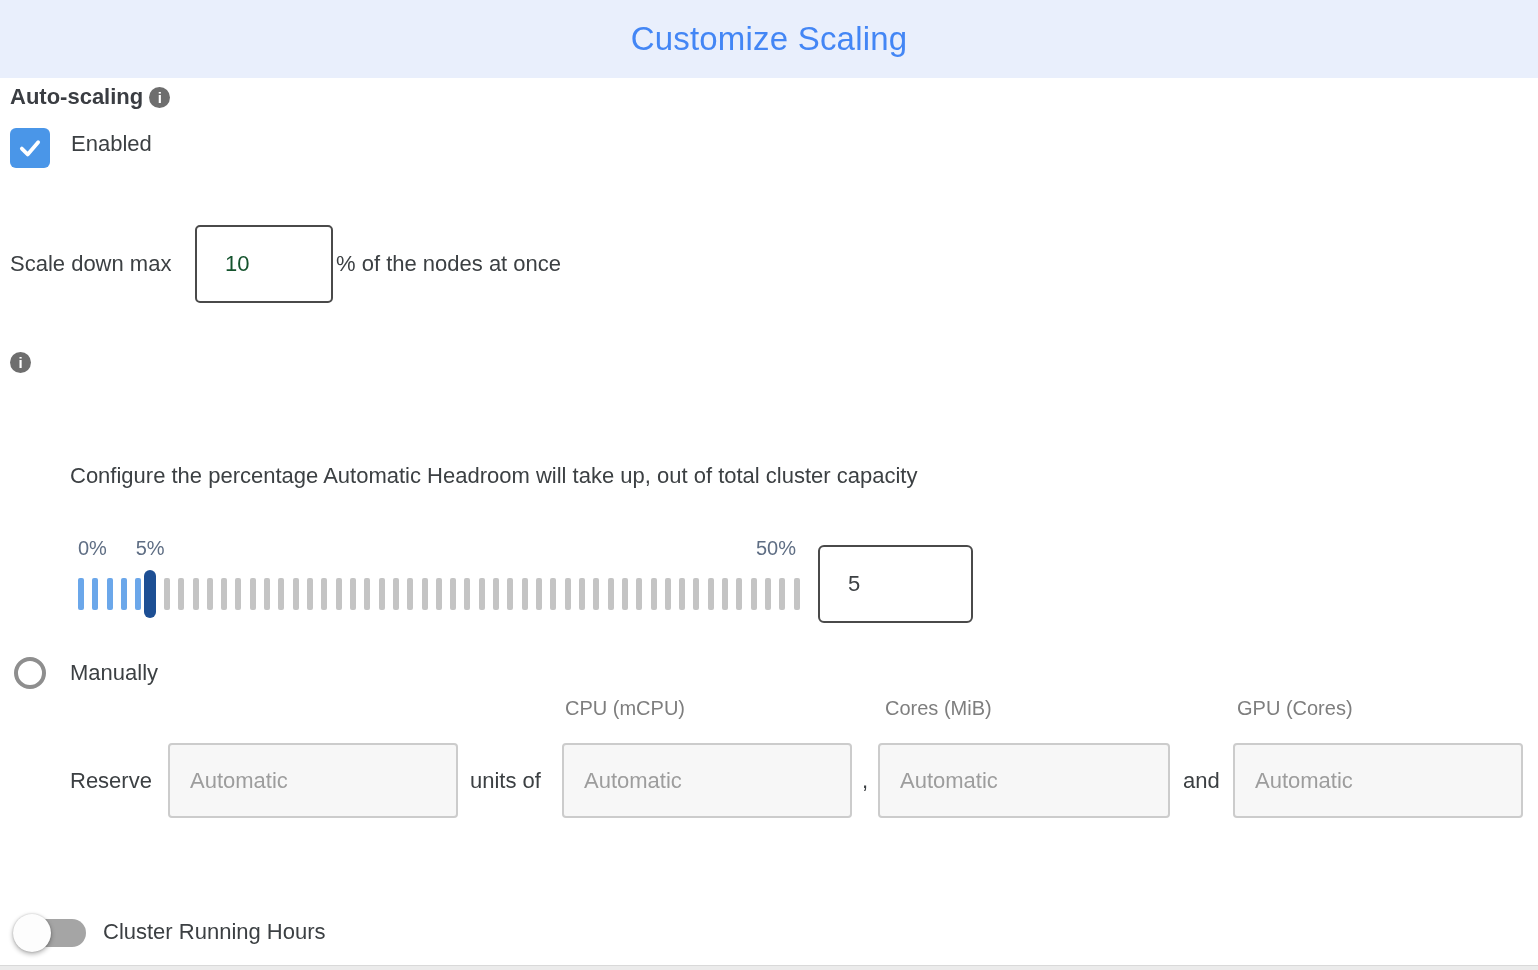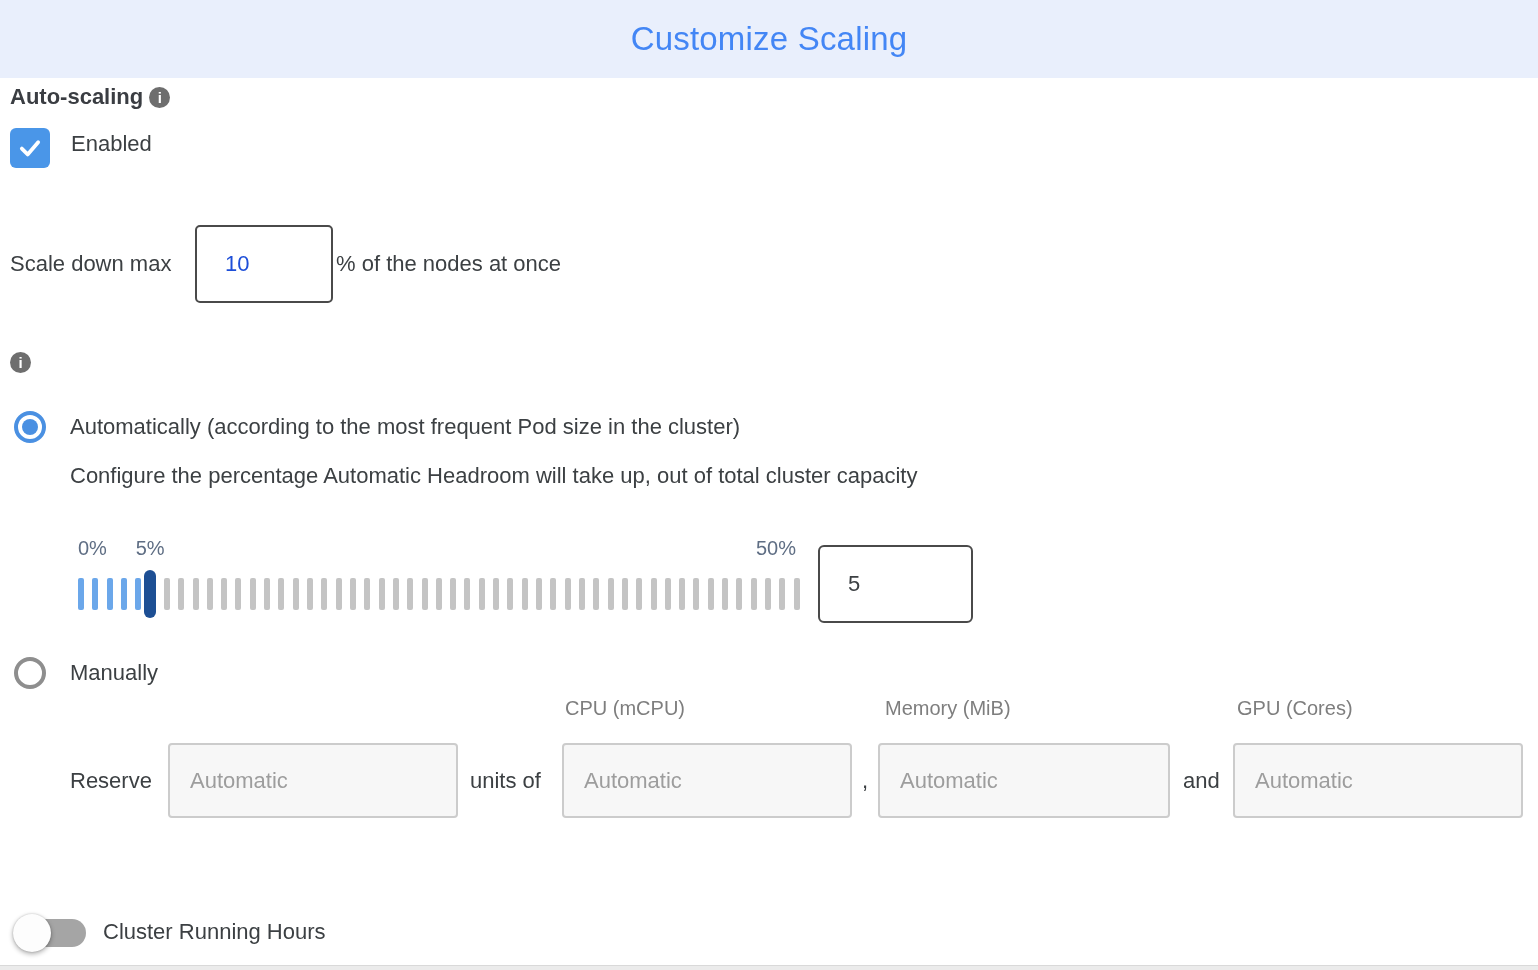--- a/index.html
+++ b/index.html
@@ -40,21 +40,21 @@
   }
   .checkbox svg { width: 28px; height: 28px; }
   .checkbox-label { font-size: 22px; margin-left: 21px; margin-bottom: 8px; }
 
   
   .scaledown-row { position: absolute; top: 225px; left: 0; right: 10px; height: 78px; padding-left: 8px; }
   .scaledown-prefix { position: absolute; left: 10px; line-height: 78px; font-size: 22px; }
   .scaledown-input {
     position: absolute; left: 195px; top: 0; width: 138px; height: 78px;
     border: 2px solid #4a4a4a; border-radius: 5px; background: #fff;
-    font-family: inherit; font-size: 22px; color: #1d4ed8; padding-left: 28px; outline: none;
+    font-family: inherit; font-size: 22px; color: #14532d; padding-left: 28px; outline: none;
   }
   .scaledown-suffix { position: absolute; left: 336px; line-height: 78px; font-size: 22px; }
 
   
   .radio-row { position: absolute; left: 14px; display: flex; align-items: center; }
   .radio { width: 32px; height: 32px; border-radius: 50%; position: relative; cursor: pointer; flex: 0 0 auto; }
   .radio.selected { border: 4px solid #4a90e2; }
   .radio.selected::after {
     content: ""; position: absolute; width: 16px; height: 16px; border-radius: 50%;
     background: #4a90e2; top: 50%; left: 50%; transform: translate(-50%, -50%);
@@ -150,24 +150,20 @@
   <div class="scaledown-row">
     <span class="scaledown-prefix">Scale down max</span>
     <input class="scaledown-input" type="text" value="10" style="">
     <span class="scaledown-suffix">% of the nodes at once</span>
   </div>
 
   <div class="section-label-row" style="top:352px;">
     <span class="info-icon">i</span>
   </div>
 
-  <div class="radio-row" style="top:411px;">
-    <div class="radio selected"></div>
-    <span class="radio-label">Automatically (according to the most frequent Pod size in the cluster)</span>
-  </div>
 
   <div class="configure-text">Configure the percentage Automatic Headroom will take up, out of total cluster capacity</div>
 
   <div class="slider-block">
     <div class="slider-labels">
       <span class="slider-label-min">0%</span>
       <span class="slider-label-cur">5%</span>
       <span class="slider-label-max">50%</span>
     </div>
     <div class="slider-ticks">
@@ -227,21 +223,21 @@
   </div>
   <input class="slider-value-input" type="text" value="5" style="">
 
   <div class="radio-row" style="top:657px;">
     <div class="radio unselected"></div>
     <span class="radio-label">Manually</span>
   </div>
 
   <div class="reserve-headers">
     <span class="col col-cpu">CPU (mCPU)</span>
-    <span class="col col-mem">Memory (MiB)</span>
+    <span class="col col-mem">Cores (MiB)</span>
     <span class="col col-gpu">GPU (Cores)</span>
   </div>
 
   <div class="reserve-row">
     <span class="inline-text reserve-label">Reserve</span>
     <input class="auto-input input-1" type="text" placeholder="Automatic" style="">
     <span class="inline-text unitsof-label">units of</span>
     <input class="auto-input input-2" type="text" placeholder="Automatic" style="">
     <span class="inline-text comma-label">,</span>
     <input class="auto-input input-3" type="text" placeholder="Automatic" style="">

